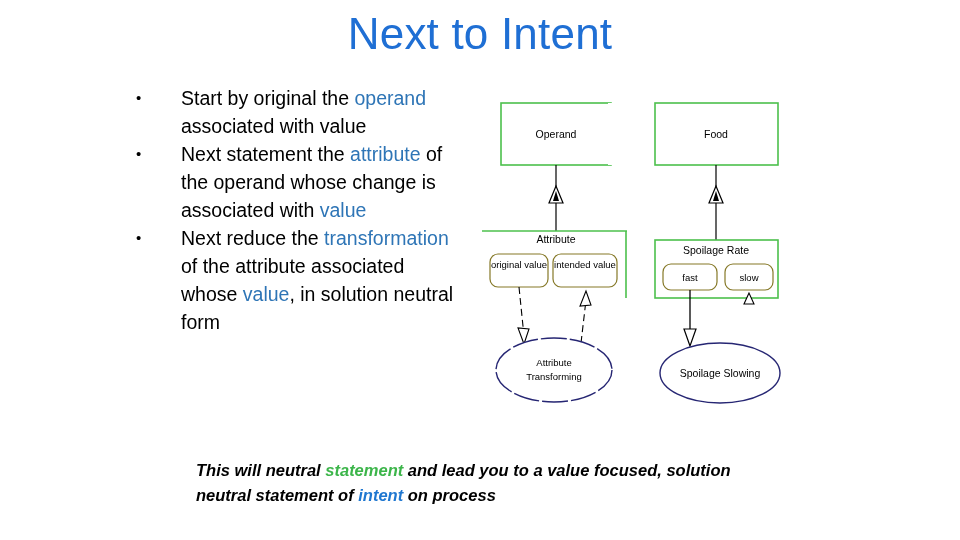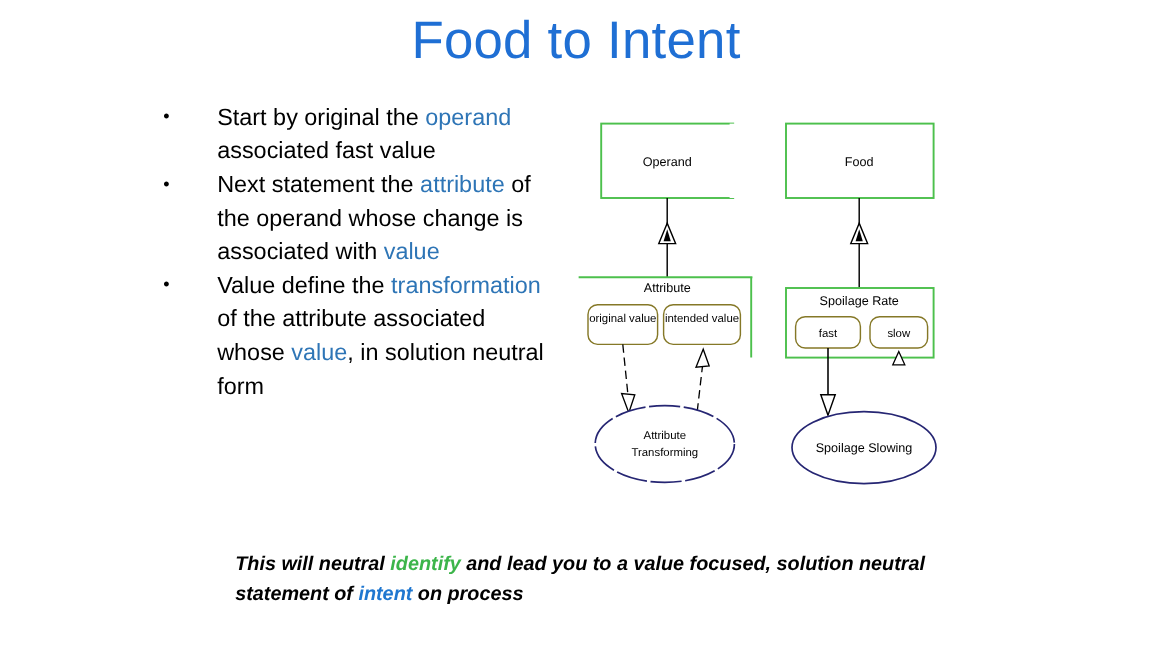--- a/index.html
+++ b/index.html
@@ -80,37 +80,37 @@
   }
   .diagram svg { display:block; }
   .dg-label {
     font-family: "Liberation Sans", sans-serif;
     fill: #000000;
   }
 </style>
 </head>
 <body>
 
-<div class="slide-title">Food to Intent</div>
+<div class="slide-title">Next to Intent</div>
 
 <div class="bullets">
 
   <div class="bullet-row">
     <span class="bullet-mark">•</span>
-    <span class="bullet-body"><span>Start by original the </span><span class="hl-blue">operand</span><span> associated fast value</span></span>
+    <span class="bullet-body"><span>Start by original the </span><span class="hl-blue">operand</span><span> associated with value</span></span>
   </div>
 
   <div class="bullet-row">
     <span class="bullet-mark">•</span>
     <span class="bullet-body"><span>Next statement the </span><span class="hl-blue">attribute</span><span> of the operand whose change is associated with </span><span class="hl-blue">value</span></span>
   </div>
 
   <div class="bullet-row">
     <span class="bullet-mark">•</span>
-    <span class="bullet-body"><span>Value define the </span><span class="hl-blue">transformation</span><span> of the attribute associated whose </span><span class="hl-blue">value</span><span>, in solution neutral form</span></span>
+    <span class="bullet-body"><span>Next reduce the </span><span class="hl-blue">transformation</span><span> of the attribute associated whose </span><span class="hl-blue">value</span><span>, in solution neutral form</span></span>
   </div>
 
 </div>
 
 <div class="diagram">
   <svg width="330" height="320" viewBox="0 0 330 320" xmlns="http://www.w3.org/2000/svg">
 
     <g>
       <rect x="19" y="15" width="110" height="62" fill="#ffffff" stroke="#4CC04C" stroke-width="1.6"></rect>
       <rect x="126" y="15" width="6" height="62" fill="#ffffff" stroke="none"></rect>
@@ -190,13 +190,13 @@
     </g>
 
     <g>
       <ellipse cx="238" cy="285" rx="60" ry="30" fill="#ffffff" stroke="#262673" stroke-width="1.4"></ellipse>
       <text class="dg-label" x="238" y="289" font-size="10.5" text-anchor="middle">Spoilage Slowing</text>
     </g>
 
   </svg>
 </div>
 
-<div class="caption"><span>This will neutral </span><span class="hl-green">identify</span><span> and lead you to a value focused, solution neutral statement of </span><span class="hl-blue">intent</span><span> on process</span></div>
+<div class="caption"><span>This will neutral </span><span class="hl-green">statement</span><span> and lead you to a value focused, solution neutral statement of </span><span class="hl-blue">intent</span><span> on process</span></div>
 
 </body></html>

